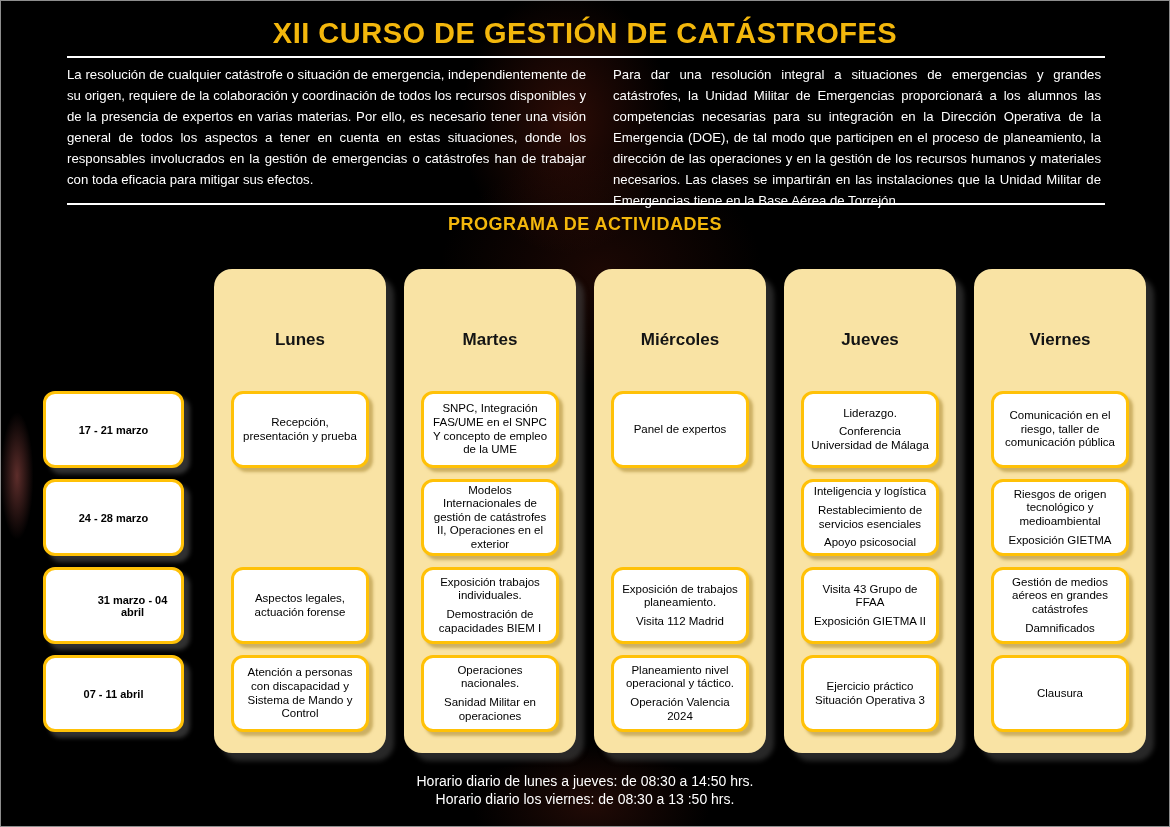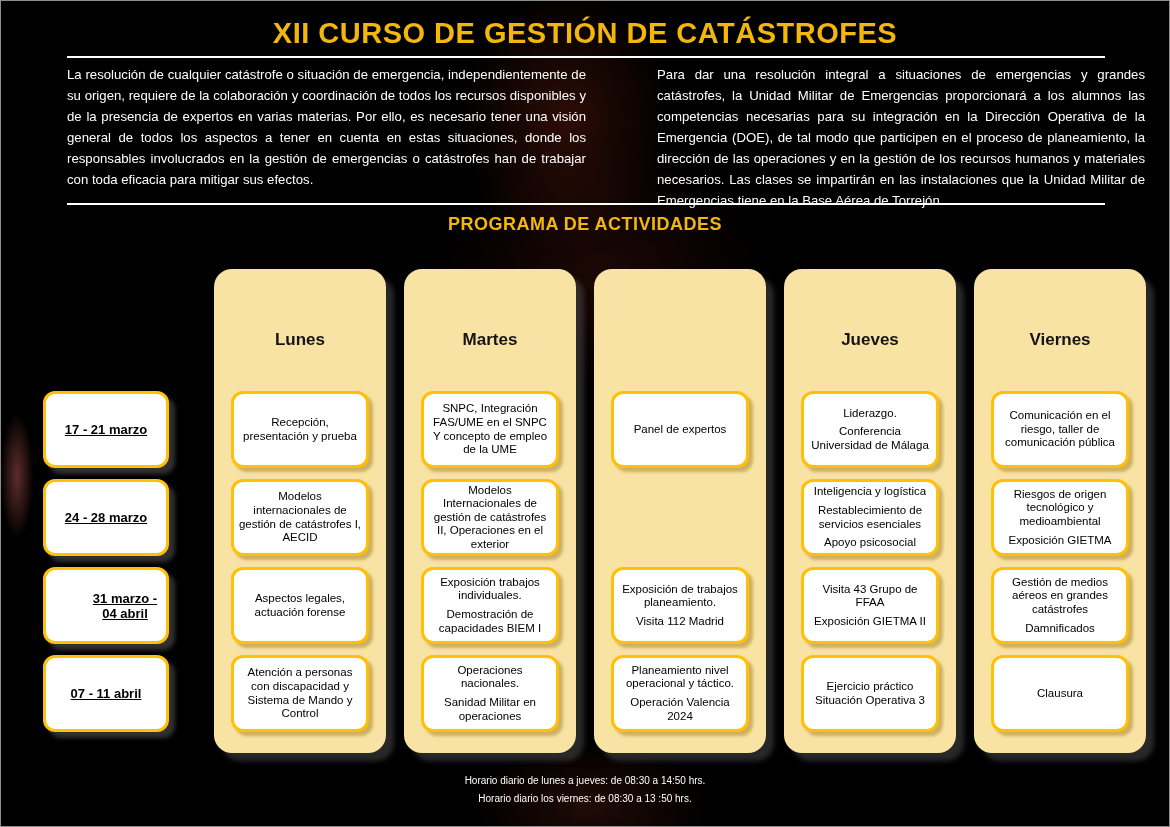--- a/index.html
+++ b/index.html
@@ -22,33 +22,32 @@
     font-size:29px; font-weight:bold; color:#F3B70C; letter-spacing:0.5px;
   }
   .rule { position:absolute; left:66px; width:1038px; height:2px; background:#ffffff; }
   .rule1 { top:55px; }
   .rule2 { top:202px; }
   .intro {
     position:absolute; top:63px; color:#ffffff;
     font-size:13.2px; line-height:21px; text-align:justify;
   }
   .intro-left  { left:66px;  width:519px; }
-  .intro-right { left:612px; width:488px;margin-left:44px; }
+  .intro-right { left:612px; width:488px; }
   .section-heading {
     position:absolute; top:213px; left:0; width:100%; text-align:center;
     font-size:18px; font-weight:bold; color:#F3B70C; letter-spacing:0.5px;
   }
   .week-label {
-    position:absolute; left:42px; width:126px; height:77px; box-sizing:border-box;
+    position:absolute; left:42px; width:141px; height:77px; box-sizing:border-box;
     background:#ffffff; border:3px solid #FFC107; border-radius:12px;
     display:flex; align-items:center; justify-content:center; text-align:center;
-    font-weight:bold; font-size:13px; color:#000;
+    font-weight:bold; font-size:11px; color:#000;
     box-shadow:6px 6px 4px rgba(90,90,90,0.55);
     padding:0 6px;
-    text-decoration:underline;
   }
   .wl1 { top:390px; } .wl2 { top:478px; } .wl3 { top:566px;padding-left:44px; } .wl4 { top:654px; }
   .day-col {
     position:absolute; top:268px; width:172px; height:484px; box-sizing:border-box;
     background:#F9E3A4; border-radius:18px;
     box-shadow:8px 8px 5px rgba(80,80,80,0.5);
   }
   .dc1 { left:213px; } .dc2 { left:403px; } .dc3 { left:593px; } .dc4 { left:783px;padding-left:33px; } .dc5 { left:973px; }
   .day-header {
     position:absolute; top:0; left:0; right:0; height:142px;
@@ -59,21 +58,21 @@
     position:absolute; left:17px; width:138px; height:77px; box-sizing:border-box;
     background:#ffffff; border:3px solid #FFC107; border-radius:12px;
     display:flex; flex-direction:column; align-items:center; justify-content:center;
     text-align:center; font-size:11.5px; line-height:1.18; color:#000;
     padding:2px 4px; box-shadow:4px 4px 3px rgba(160,125,35,0.5);
   }
   .cell p { margin:2.5px 0; }
   .r1 { top:122px; } .r2 { top:210px; } .r3 { top:298px; } .r4 { top:386px; }
   .footer {
     position:absolute; top:771px; left:0; width:100%; text-align:center;
-    color:#ffffff; font-size:10px; line-height:18px;
+    color:#ffffff; font-size:14px; line-height:18px;
   }
 </style>
 </head>
 <body>
 
 <div class="poster">
 
   <div class="title">XII CURSO DE GESTIÓN DE CATÁSTROFES</div>
 
   <div class="rule rule1"></div>
@@ -88,23 +87,20 @@
   <div class="week-label wl1">17 - 21 marzo</div>
   <div class="week-label wl2">24 - 28 marzo</div>
   <div class="week-label wl3">31 marzo - 04 abril</div>
   <div class="week-label wl4">07 - 11 abril</div>
 
   <div class="day-col dc1">
     <div class="day-header">Lunes</div>
     <div class="cell r1">
         <p>Recepción, presentación y prueba</p>
       </div>
-    <div class="cell r2">
-        <p>Modelos internacionales de gestión de catástrofes I, AECID</p>
-      </div>
     <div class="cell r3">
         <p>Aspectos legales, actuación forense</p>
       </div>
     <div class="cell r4">
         <p>Atención a personas con discapacidad y Sistema de Mando y Control</p>
       </div>
   </div>
 
   <div class="day-col dc2">
     <div class="day-header">Martes</div>
@@ -118,20 +114,21 @@
         <p>Exposición trabajos individuales.</p>
         <p>Demostración de capacidades BIEM I</p>
       </div>
     <div class="cell r4">
         <p>Operaciones nacionales.</p>
         <p>Sanidad Militar en operaciones</p>
       </div>
   </div>
 
   <div class="day-col dc3">
+    <div class="day-header">Miércoles</div>
     <div class="cell r1">
         <p>Panel de expertos</p>
       </div>
     <div class="cell r3">
         <p>Exposición de trabajos planeamiento.</p>
         <p>Visita 112 Madrid</p>
       </div>
     <div class="cell r4">
         <p>Planeamiento nivel operacional  y táctico.</p>
         <p>Operación Valencia 2024</p>

